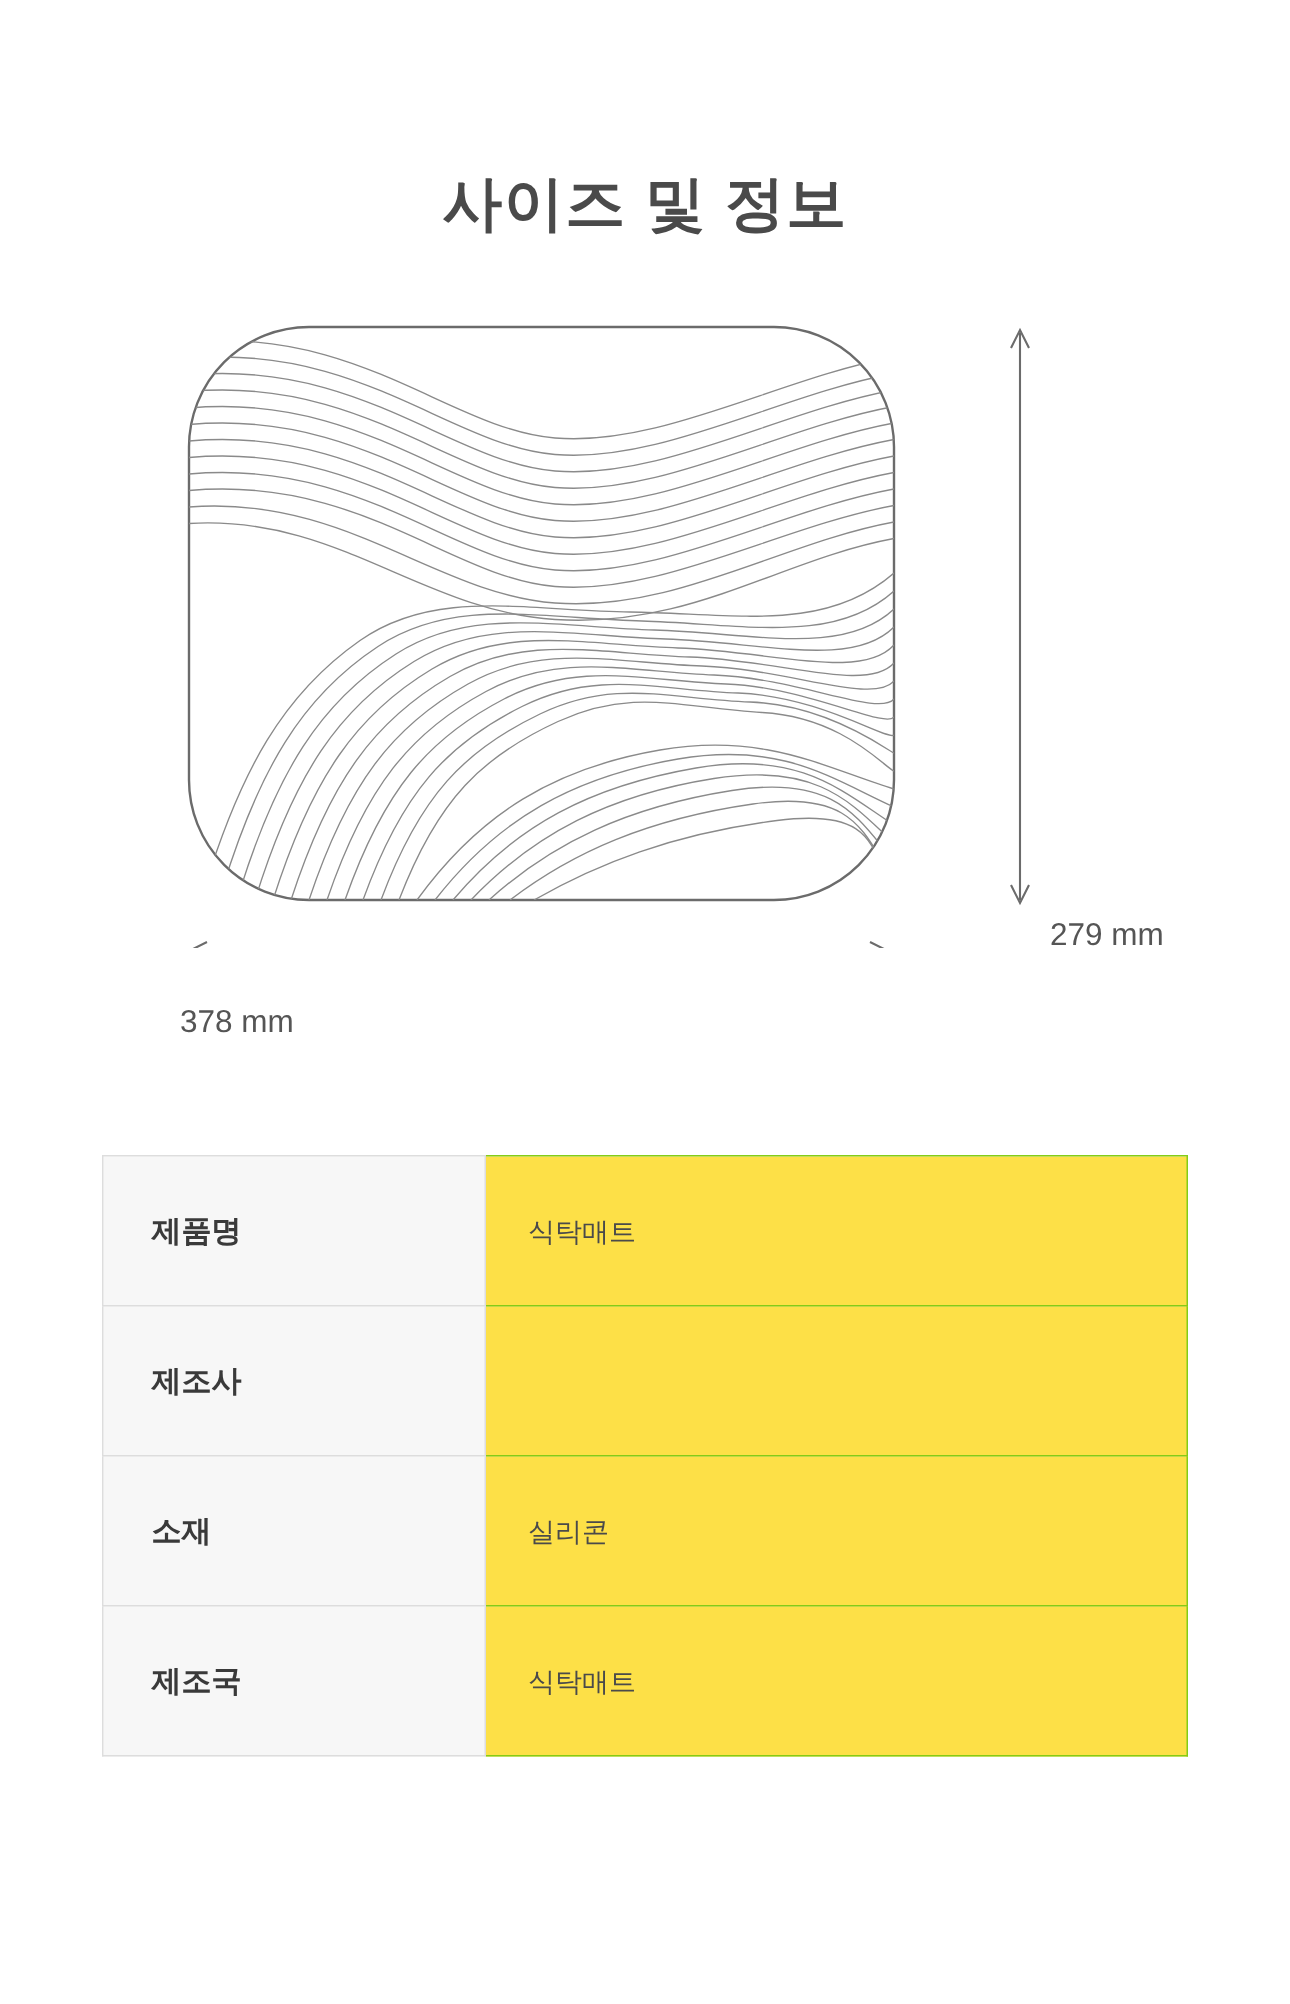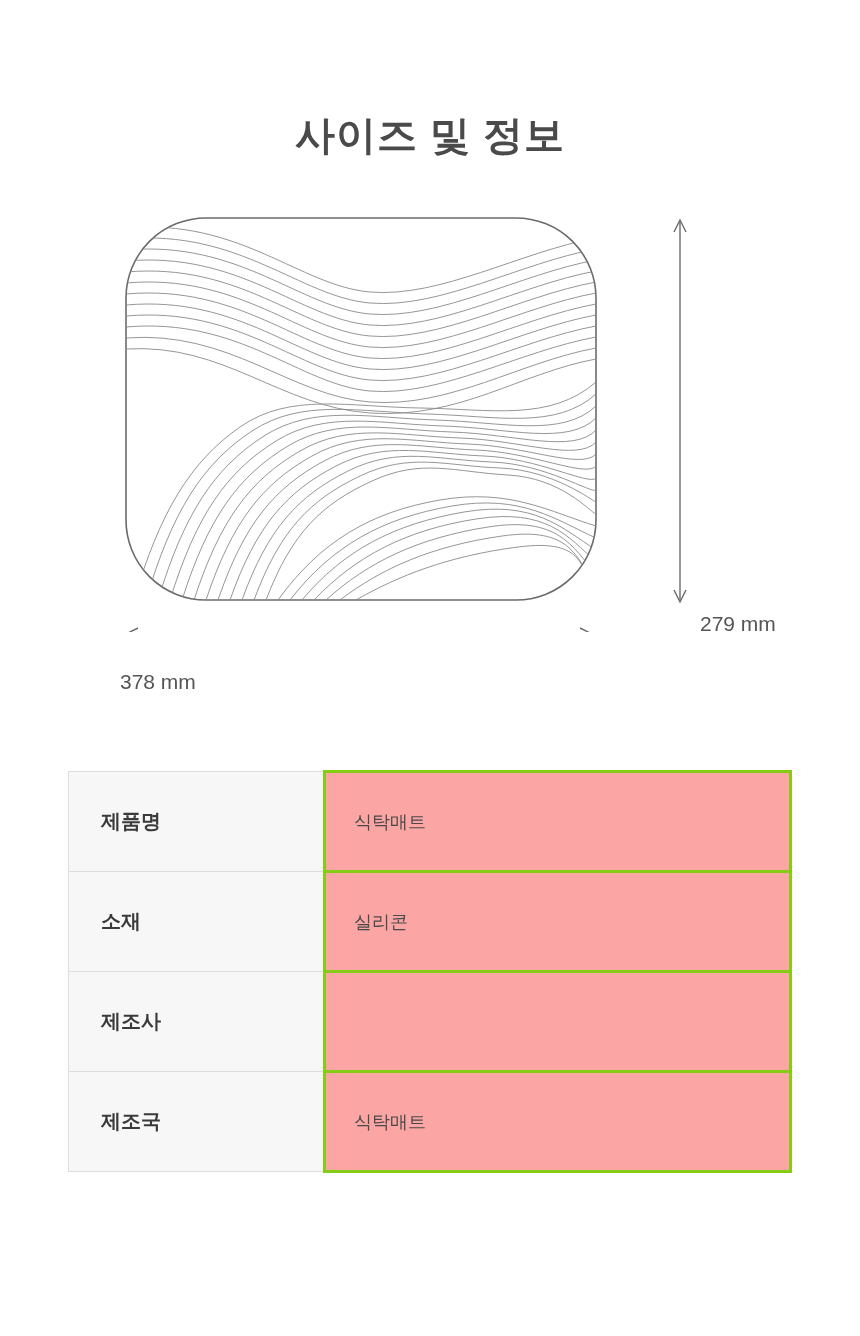--- a/index.html
+++ b/index.html
@@ -89,26 +89,26 @@
     background: #f7f7f7;
     border: 1px solid #dddddd;
     text-align: left;
     padding: 0 0 0 32px;
     font-size: 20px;
     font-weight: bold;
     color: #3a3a3a;
     vertical-align: middle;
   }
   .spec-table td {
-    border: 3px solid #84cc16;
+    border: 1px solid #84cc16;
     padding: 0 0 0 28px;
     font-size: 18px;
     color: #4a4a4a;
     vertical-align: middle;
-    background: #fca5a5;
+    background: #fde047;
   }
 </style>
 </head>
 <body>
 
 <div class="page">
 
   <div class="title">사이즈 및 정보</div>
 
   <div class="diagram">
@@ -175,27 +175,27 @@
     <div class="dim-bottom-label">378 mm</div>
   </div>
 
   <table class="spec-table">
     <tbody>
       <tr>
         <th>제품명</th>
         <td>식탁매트</td>
       </tr>
       <tr>
+        <th>제조사</th>
+        <td></td>
+      </tr>
+      <tr>
         <th>소재</th>
         <td>실리콘</td>
       </tr>
       <tr>
-        <th>제조사</th>
-        <td></td>
-      </tr>
-      <tr>
         <th>제조국</th>
         <td>식탁매트</td>
       </tr>
     </tbody>
   </table>
 
 </div>
 
 </body></html>

